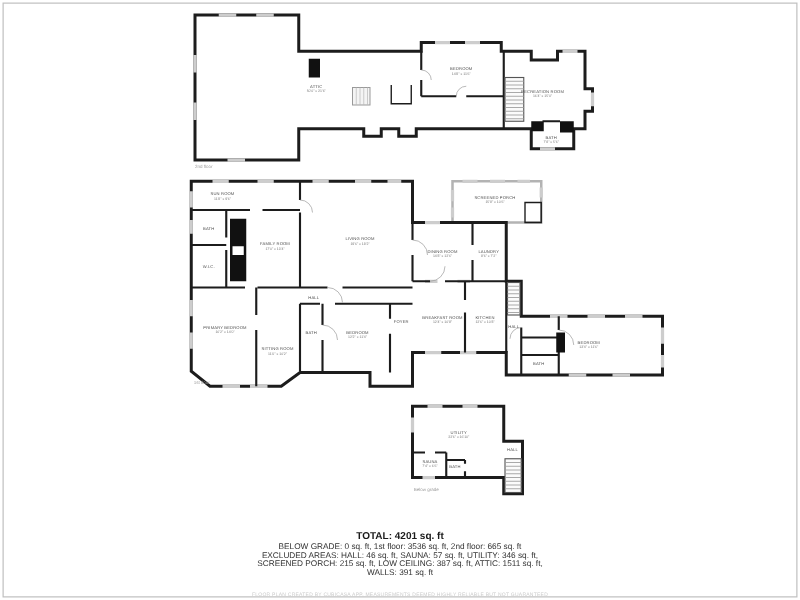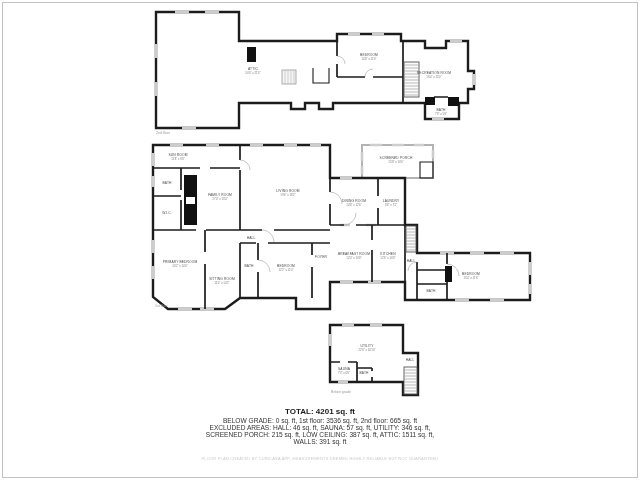--- a/index.html
+++ b/index.html
@@ -19,21 +19,21 @@
   .solid{fill:#111;}
   .arc{fill:none;stroke:#999;stroke-width:0.55;}
   .ladder{fill:#f4f4f4;stroke:#999;stroke-width:0.8;}
   .ladder-lines{stroke:#bbb;stroke-width:0.6;}
   .room{font-family:"Liberation Sans",sans-serif;font-size:3.3px;fill:#4a4a4a;
         text-anchor:middle;letter-spacing:.12px;}
   .room .dims{font-size:2.8px;fill:#7a7a7a;letter-spacing:0;}
   .floortag{font-family:"Liberation Sans",sans-serif;font-size:3.6px;fill:#9b9b9b;
         text-anchor:start;}
   
-  .summary{position:absolute;left:0;right:0;top:407px;text-align:center;color:#2b2b2b;}
+  .summary{position:absolute;left:0;right:0;top:424px;text-align:center;color:#2b2b2b;}
   .summary .total{font-size:8px;font-weight:bold;line-height:10px;color:#1a1a1a;}
   .summary .line{font-size:6.6px;line-height:7.1px;color:#333;}
   .summary .disclaimer{margin-top:11px;font-size:4px;color:#cbcbcb;letter-spacing:.2px;}
 </style>
 </head>
 <body>
 
 <div class="canvas">
   <div class="frame"></div>
 

